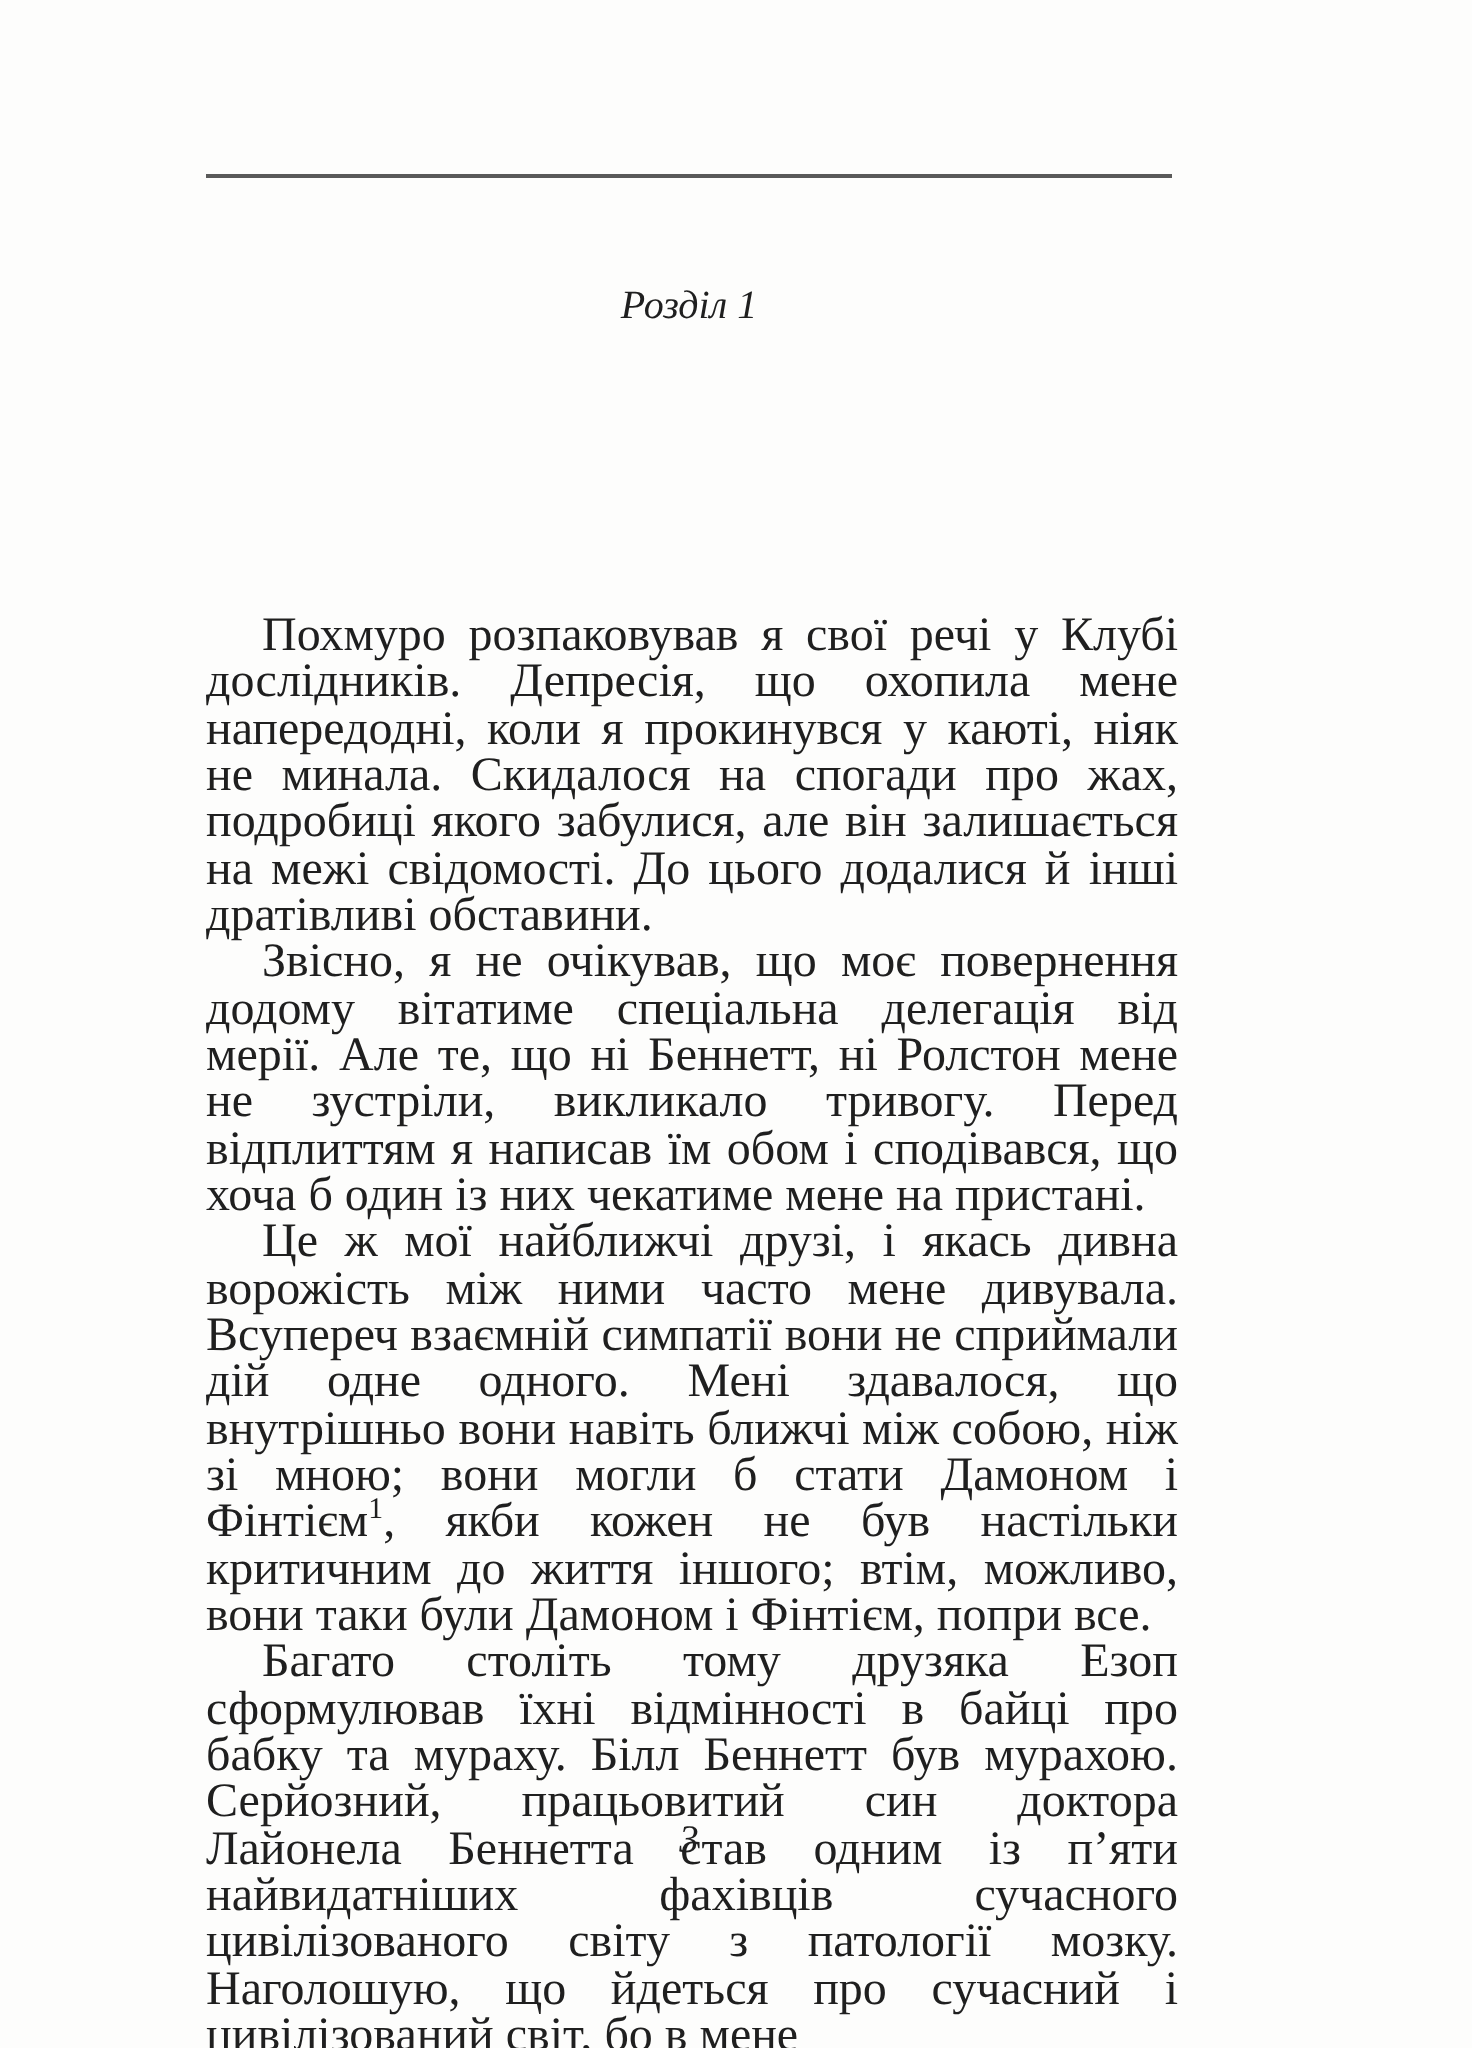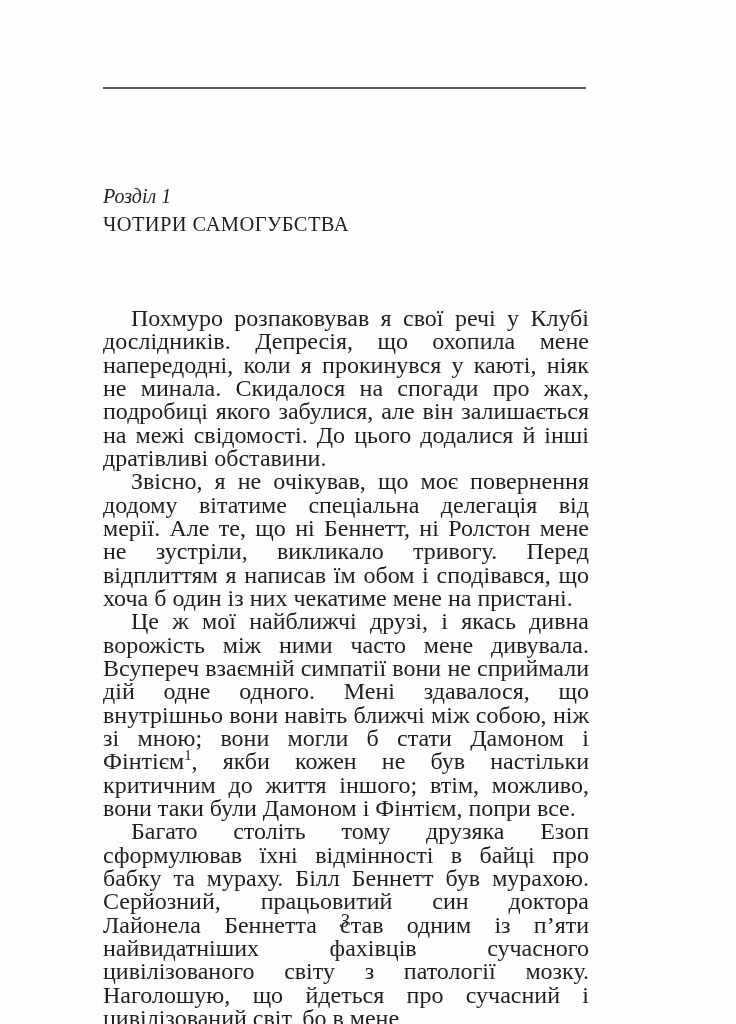--- a/index.html
+++ b/index.html
@@ -22,21 +22,21 @@
     top: 87px;
     width: 483px;
     height: 2px;
     background: #5a5a5a;
   }
   .chapter-heading {
     position: absolute;
     left: 103px;
     top: 140px;
     width: 483px;
-    margin-top: 43px;
+    text-align: center;
   }
   .chapter-label {
     font-style: italic;
     font-size: 20px;
     line-height: 27px;
   }
   .chapter-title {
     font-size: 20.5px;
     line-height: 28px;
     letter-spacing: 0.4px;
@@ -93,21 +93,20 @@
 </style>
 </head>
 <body>
 
 <div class="page">
 
   <div class="top-rule"></div>
 
   <div class="chapter-heading">
     <div class="chapter-label">Розділ 1</div>
-    <div class="chapter-title">ЧОТИРИ САМОГУБСТВА</div>
   </div>
 
   <div class="body-text">
     <p>Похмуро розпаковував я свої речі у Клубі дослідників. Депресія, що охопила мене напередодні, коли я прокинувся у каюті, ніяк не минала. Скидалося на спогади про жах, подробиці якого забулися, але він залишається на межі свідомості. До цього додалися й інші дратівливі обставини.</p>
     <p>Звісно, я не очікував, що моє повернення додому вітатиме спеціальна делегація від мерії. Але те, що ні Беннетт, ні Ролстон мене не зустріли, викликало тривогу. Перед відплиттям я написав їм обом і сподівався, що хоча б один із них чекатиме мене на пристані.</p>
     <p><span>Це ж мої найближчі друзі, і якась дивна ворожість між ними часто мене дивувала. Всупереч взаємній симпатії вони не сприймали дій одне одного. Мені здавалося, що внутрішньо вони навіть ближчі між собою, ніж зі мною; вони могли б стати Дамоном і Фінтієм</span><sup>1</sup><span>, якби кожен не був настільки критичним до життя іншого; втім, можливо, вони таки були Дамоном і Фінтієм, попри все.</span></p>
     <p>Багато століть тому друзяка Езоп сформулював їхні відмінності в байці про бабку та мураху. Білл Беннетт був мурахою. Серйозний, працьовитий син доктора Лайонела Беннетта став одним із п’яти найвидатніших фахівців сучасного цивілізованого світу з патології мозку. Наголошую, що йдеться про сучасний і цивілізований світ, бо в мене</p>
   </div>
 
 

